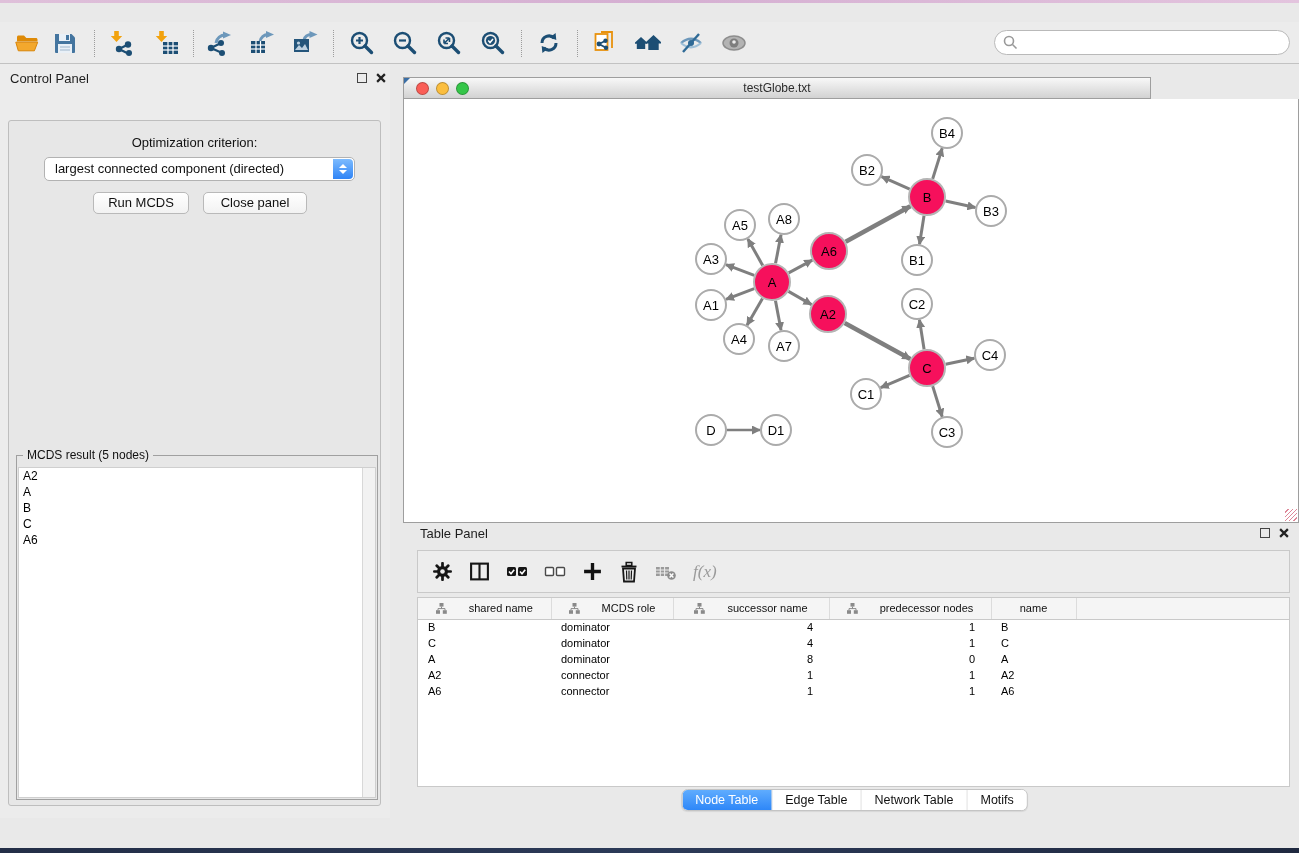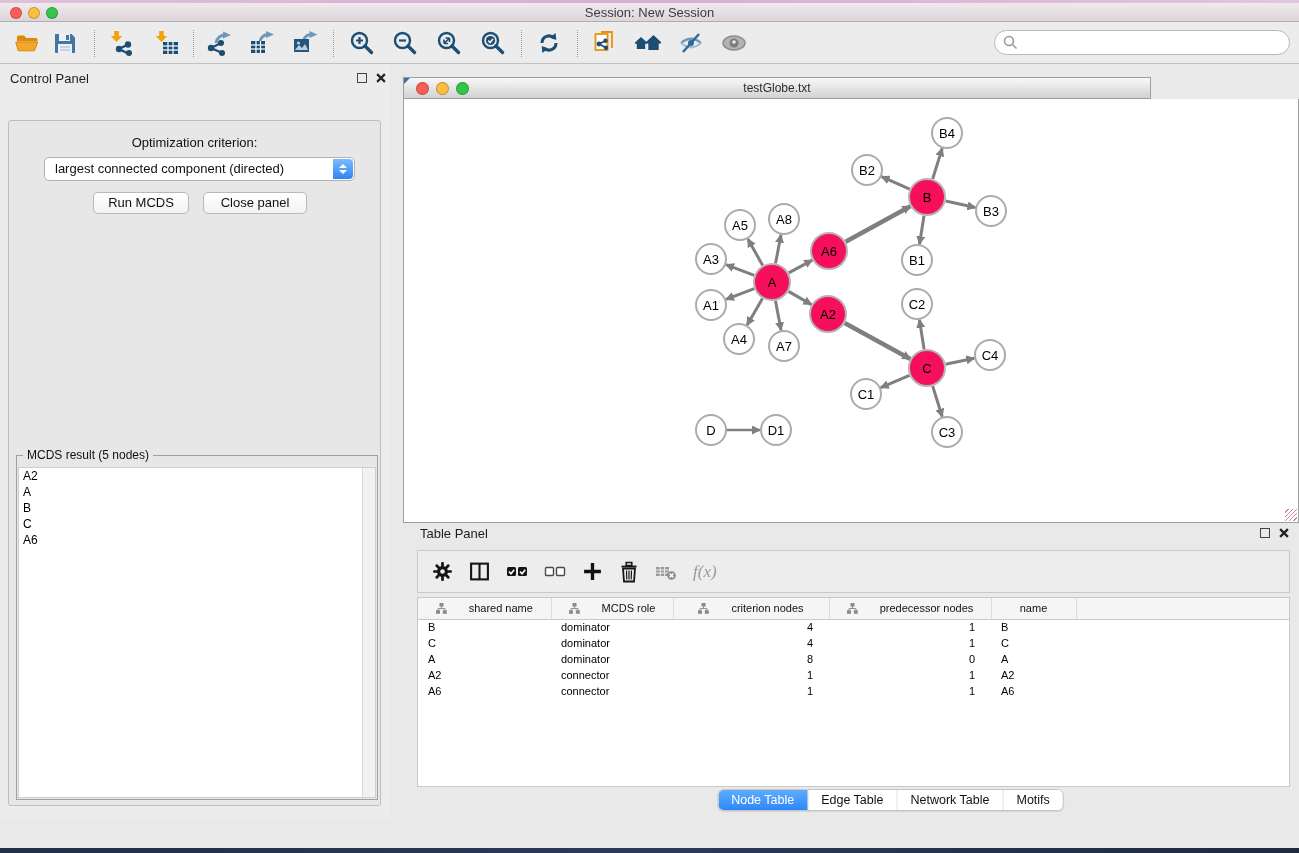--- a/index.html
+++ b/index.html
@@ -72,47 +72,41 @@
   .fx{font-family:"Liberation Serif","DejaVu Serif",serif;font-style:italic;font-size:17px;color:#9A9A9A;}
   .tbl-box{position:absolute;left:7px;top:77px;width:873px;height:190px;background:#fff;border:1px solid #C9C9C9;overflow:hidden;}
   table.node-table{border-collapse:collapse;width:100%;font-size:11px;table-layout:fixed;}
   .node-table th{height:21px;background:#F5F5F5;border-bottom:1px solid #C9C9C9;border-right:1px solid #DCDCDC;
     font-weight:normal;font-size:11px;color:#111;}
   .node-table th:last-child{border-right:none;}
   .th-inner{display:flex;align-items:center;justify-content:center;gap:22px;}
   .node-table td{height:16px;padding:0 0 0 10px;color:#000;white-space:nowrap;overflow:hidden;}
   .node-table td.num{text-align:right;padding:0 16px 0 0;}
   .tbl-tabs{position:absolute;top:269px;left:50%;transform:translateX(-50%);display:flex;height:22px;
-    border:1px solid #C4C4C4;border-radius:6px;background:#fff;overflow:hidden;box-shadow:0 1px 1px rgba(0,0,0,.08);margin-left:36px;}
+    border:1px solid #C4C4C4;border-radius:6px;background:#fff;overflow:hidden;box-shadow:0 1px 1px rgba(0,0,0,.08);}
   .tbl-tab{padding:0 13px;line-height:21px;font-size:12.5px;color:#111;border-right:1px solid #D8D8D8;background:#fff;}
   .tbl-tab:last-child{border-right:none;}
   .tbl-tab.active{background:linear-gradient(#5FACFE,#2E87F8);color:#fff;}
 
   
   .statusbar{left:0;top:818px;width:1299px;height:30px;background:#ECECEC;border-top:1px solid #C6C6C6;}
   .list-btn{position:absolute;left:10px;top:3px;width:28px;height:25px;background:linear-gradient(#FDFDFD,#E9E9E9);
     border:1px solid #ABABAB;border-radius:3px;display:flex;align-items:center;justify-content:center;}
   .memory-btn{position:absolute;right:13px;top:4px;width:74px;height:23px;background:linear-gradient(#FDFDFD,#EFEFEF);
     border:1px solid #B5B5B5;border-radius:4px;display:flex;align-items:center;justify-content:center;gap:5px;font-size:11px;color:#111;}
   .mem-dot{width:9px;height:9px;border-radius:50%;background:#18A42C;border:0.5px solid #0c7a1e;}
   .bottom-strip{left:0;top:848px;width:1299px;height:5px;background:linear-gradient(90deg,#232e47,#2c3a58,#1f2940);}
 </style>
 </head>
 <body>
 
 <div class="screen">
 
   <div class="abs top-strip"></div>
 
-  <div class="abs titlebar">
-    <span class="light red" style="left:10px;"></span>
-    <span class="light yellow" style="left:28px;"></span>
-    <span class="light green" style="left:46px;"></span>
-    <div class="title-text">Session: New Session</div>
-  </div>
 
   <div class="abs toolbar">
     <div class="tool-btn" style="left:10px;">
       <svg width="28" height="26" viewBox="0 0 26 26">
         <path d="M2 7c0-.8.7-1.5 1.5-1.5H9l2.3 2.6H21c.8 0 1.5.7 1.5 1.5v2H2z" fill="#DE8A07"></path>
         <path d="M.8 12.2h21.9l-3.3 8.6H3.3z" fill="#F3A82D" stroke="#D98508"></path>
       </svg>
     </div>
     <div class="tool-btn" style="left:47px;">
       <svg width="26" height="26" viewBox="0 0 26 26">
@@ -497,21 +491,21 @@
               <th>
                 <span class="th-inner">
                   <svg width="11" height="11" viewBox="0 0 11 11">
                     <g fill="#8A8A8A">
                       <rect x="3.5" y="0" width="4" height="3.6"></rect>
                       <rect x="0" y="7.2" width="4" height="3.6"></rect>
                       <rect x="6.8" y="7.2" width="4" height="3.6"></rect>
                     </g>
                     <path d="M5.5 3.6v2M2 7.2v-1.6h7v1.6" stroke="#8A8A8A" fill="none"></path>
                   </svg>
-                  <span>criterion nodes</span>
+                  <span>successor name</span>
                 </span>
               </th>
               <th>
                 <span class="th-inner">
                   <svg width="11" height="11" viewBox="0 0 11 11">
                     <g fill="#8A8A8A">
                       <rect x="3.5" y="0" width="4" height="3.6"></rect>
                       <rect x="0" y="7.2" width="4" height="3.6"></rect>
                       <rect x="6.8" y="7.2" width="4" height="3.6"></rect>
                     </g>

